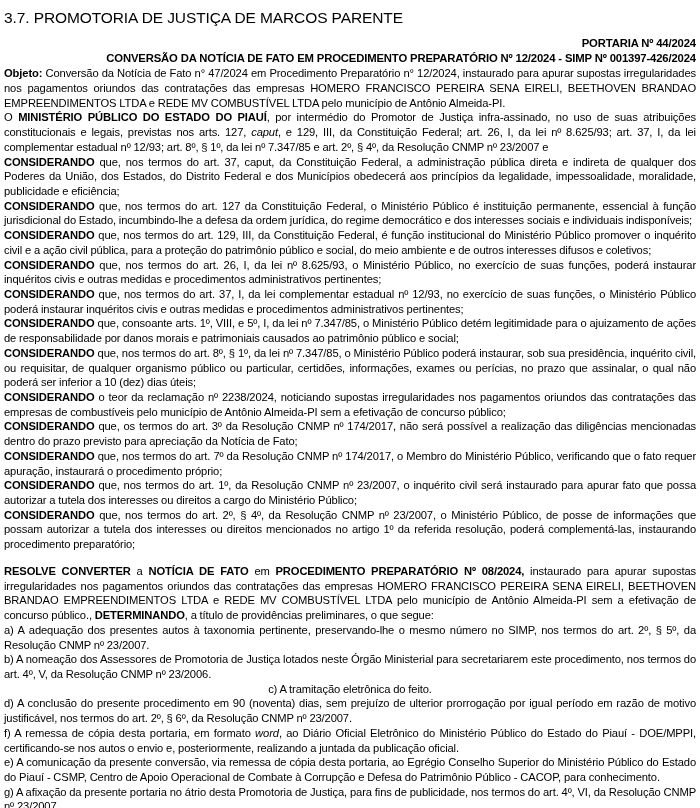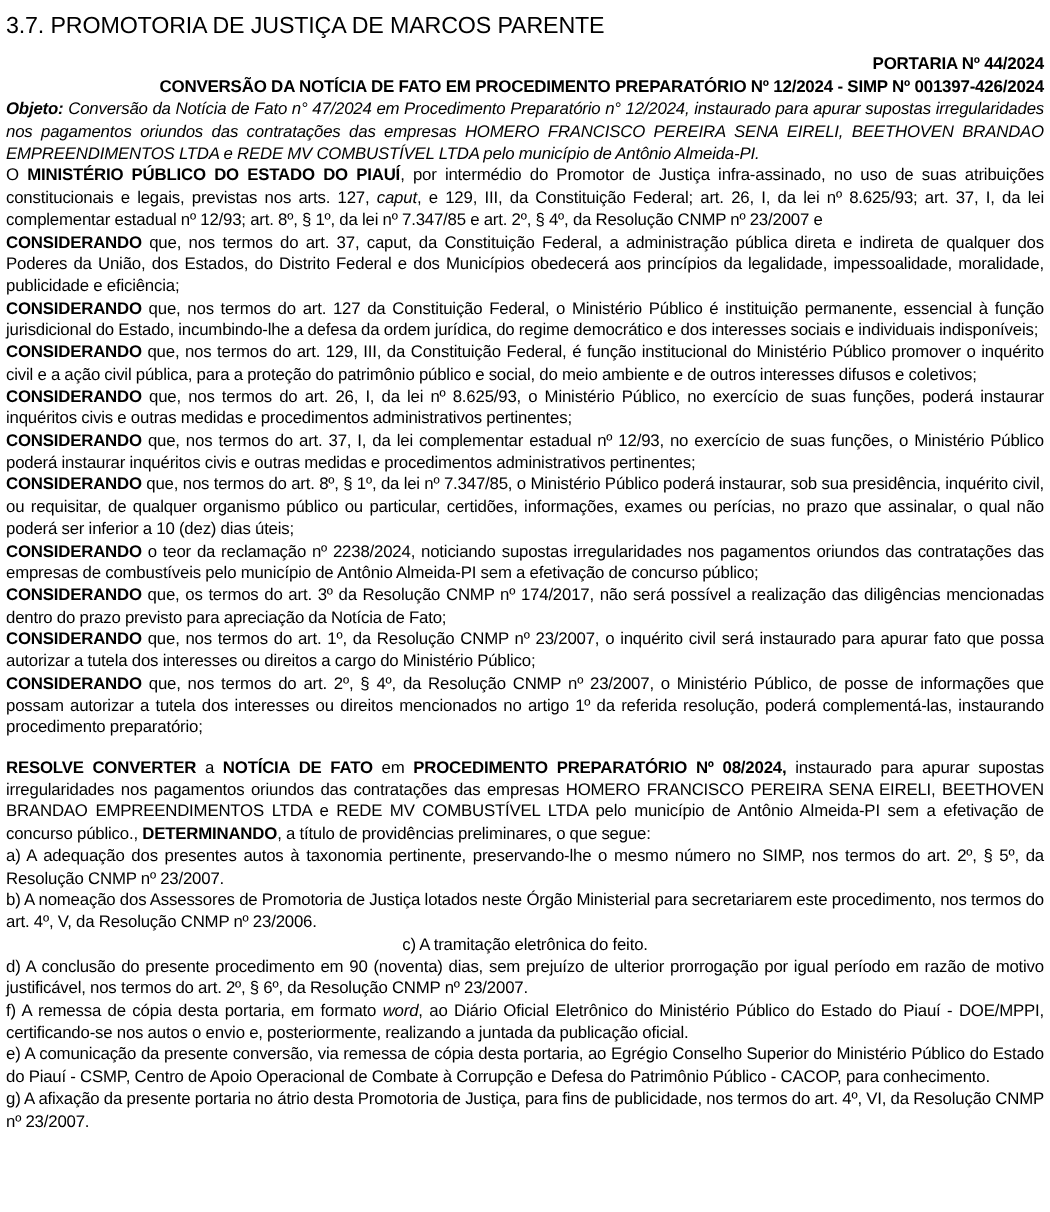--- a/index.html
+++ b/index.html
@@ -40,21 +40,20 @@
   }
   .body-block {
     font-size: 11.2px;
     line-height: 1.315;
     text-align: justify;
     margin: 0;
     letter-spacing: -0.12px;
     word-spacing: -0.1px;
   }
   .body-block.italic {
-    font-style: italic;
   }
   .body-block.no-justify {
     text-align: center;
   }
   b, strong {
     font-weight: bold;
   }
   i, em {
     font-style: italic;
   }
@@ -82,27 +81,29 @@
   <p class="body-block"><b>CONSIDERANDO</b><span> que, nos termos do art. 37, caput, da Constituição Federal, a administração pública direta e indireta de qualquer dos Poderes da União, dos Estados, do Distrito Federal e dos Municípios obedecerá aos princípios da legalidade, impessoalidade, moralidade, publicidade e eficiência;</span></p>
 
   <p class="body-block"><b>CONSIDERANDO</b><span> que, nos termos do art. 127 da Constituição Federal, o Ministério Público é instituição permanente, essencial à função jurisdicional do Estado, incumbindo-lhe a defesa da ordem jurídica, do regime democrático e dos interesses sociais e individuais indisponíveis;</span></p>
 
   <p class="body-block"><b>CONSIDERANDO</b><span> que, nos termos do art. 129, III, da Constituição Federal, é função institucional do Ministério Público promover o inquérito civil e a ação civil pública, para a proteção do patrimônio público e social, do meio ambiente e de outros interesses difusos e coletivos;</span></p>
 
   <p class="body-block"><b>CONSIDERANDO</b><span> que, nos termos do art. 26, I, da lei nº 8.625/93, o Ministério Público, no exercício de suas funções, poderá instaurar inquéritos civis e outras medidas e procedimentos administrativos pertinentes;</span></p>
 
   <p class="body-block"><b>CONSIDERANDO</b><span> que, nos termos do art. 37, I, da lei complementar estadual nº 12/93, no exercício de suas funções, o Ministério Público poderá instaurar inquéritos civis e outras medidas e procedimentos administrativos pertinentes;</span></p>
 
+  <p class="body-block"><b>CONSIDERANDO</b><span> que, consoante arts. 1º, VIII, e 5º, I, da lei nº 7.347/85, o Ministério Público detém legitimidade para o ajuizamento de ações de responsabilidade por danos morais e patrimoniais causados ao patrimônio público e social;</span></p>
 
   <p class="body-block"><b>CONSIDERANDO</b><span> que, nos termos do art. 8º, § 1º, da lei nº 7.347/85, o Ministério Público poderá instaurar, sob sua presidência, inquérito civil, ou requisitar, de qualquer organismo público ou particular, certidões, informações, exames ou perícias, no prazo que assinalar, o qual não poderá ser inferior a 10 (dez) dias úteis;</span></p>
 
   <p class="body-block"><b>CONSIDERANDO</b><span> o teor da reclamação nº 2238/2024, noticiando supostas irregularidades nos pagamentos oriundos das contratações das empresas de combustíveis pelo município de Antônio Almeida-PI sem a efetivação de concurso público;</span></p>
 
   <p class="body-block"><b>CONSIDERANDO</b><span> que, os termos do art. 3º da Resolução CNMP nº 174/2017, não será possível a realização das diligências mencionadas dentro do prazo previsto para apreciação da Notícia de Fato;</span></p>
 
+  <p class="body-block"><b>CONSIDERANDO</b><span> que, nos termos do art. 7º da Resolução CNMP nº 174/2017, o Membro do Ministério Público, verificando que o fato requer apuração, instaurará o procedimento próprio;</span></p>
 
   <p class="body-block"><b>CONSIDERANDO</b><span> que, nos termos do art. 1º, da Resolução CNMP nº 23/2007, o inquérito civil será instaurado para apurar fato que possa autorizar a tutela dos interesses ou direitos a cargo do Ministério Público;</span></p>
 
   <p class="body-block"><b>CONSIDERANDO</b><span> que, nos termos do art. 2º, § 4º, da Resolução CNMP nº 23/2007, o Ministério Público, de posse de informações que possam autorizar a tutela dos interesses ou direitos mencionados no artigo 1º da referida resolução, poderá complementá-las, instaurando procedimento preparatório;</span></p>
 
   <div class="gap-para"></div>
 
   <p class="body-block"><b>RESOLVE CONVERTER</b><span> a </span><b>NOTÍCIA DE FATO</b><span> em </span><b>PROCEDIMENTO PREPARATÓRIO Nº 08/2024,</b><span> instaurado para apurar supostas irregularidades nos pagamentos oriundos das contratações das empresas HOMERO FRANCISCO PEREIRA SENA EIRELI, BEETHOVEN BRANDAO EMPREENDIMENTOS LTDA e REDE MV COMBUSTÍVEL LTDA pelo município de Antônio Almeida-PI sem a efetivação de concurso público., </span><b>DETERMINANDO</b><span>, a título de providências preliminares, o que segue:</span></p>
 
   <p class="body-block">a) A adequação dos presentes autos à taxonomia pertinente, preservando-lhe o mesmo número no SIMP, nos termos do art. 2º, § 5º, da Resolução CNMP nº 23/2007.</p>

